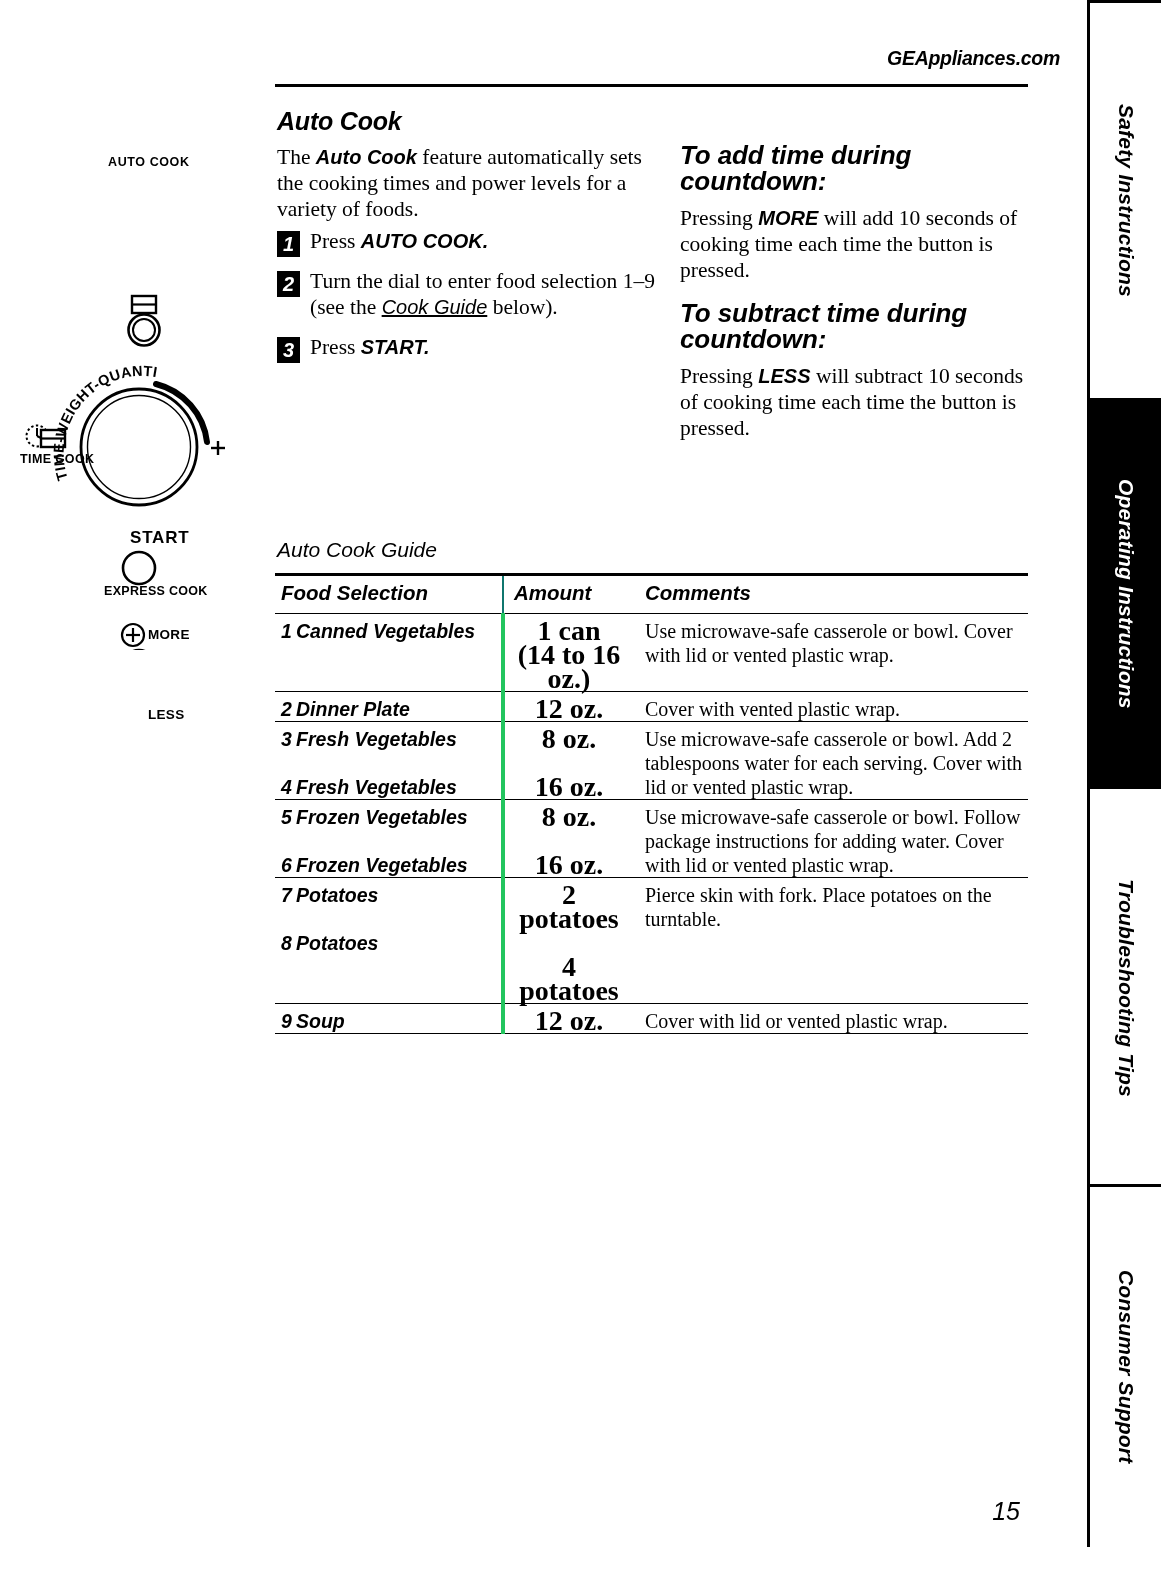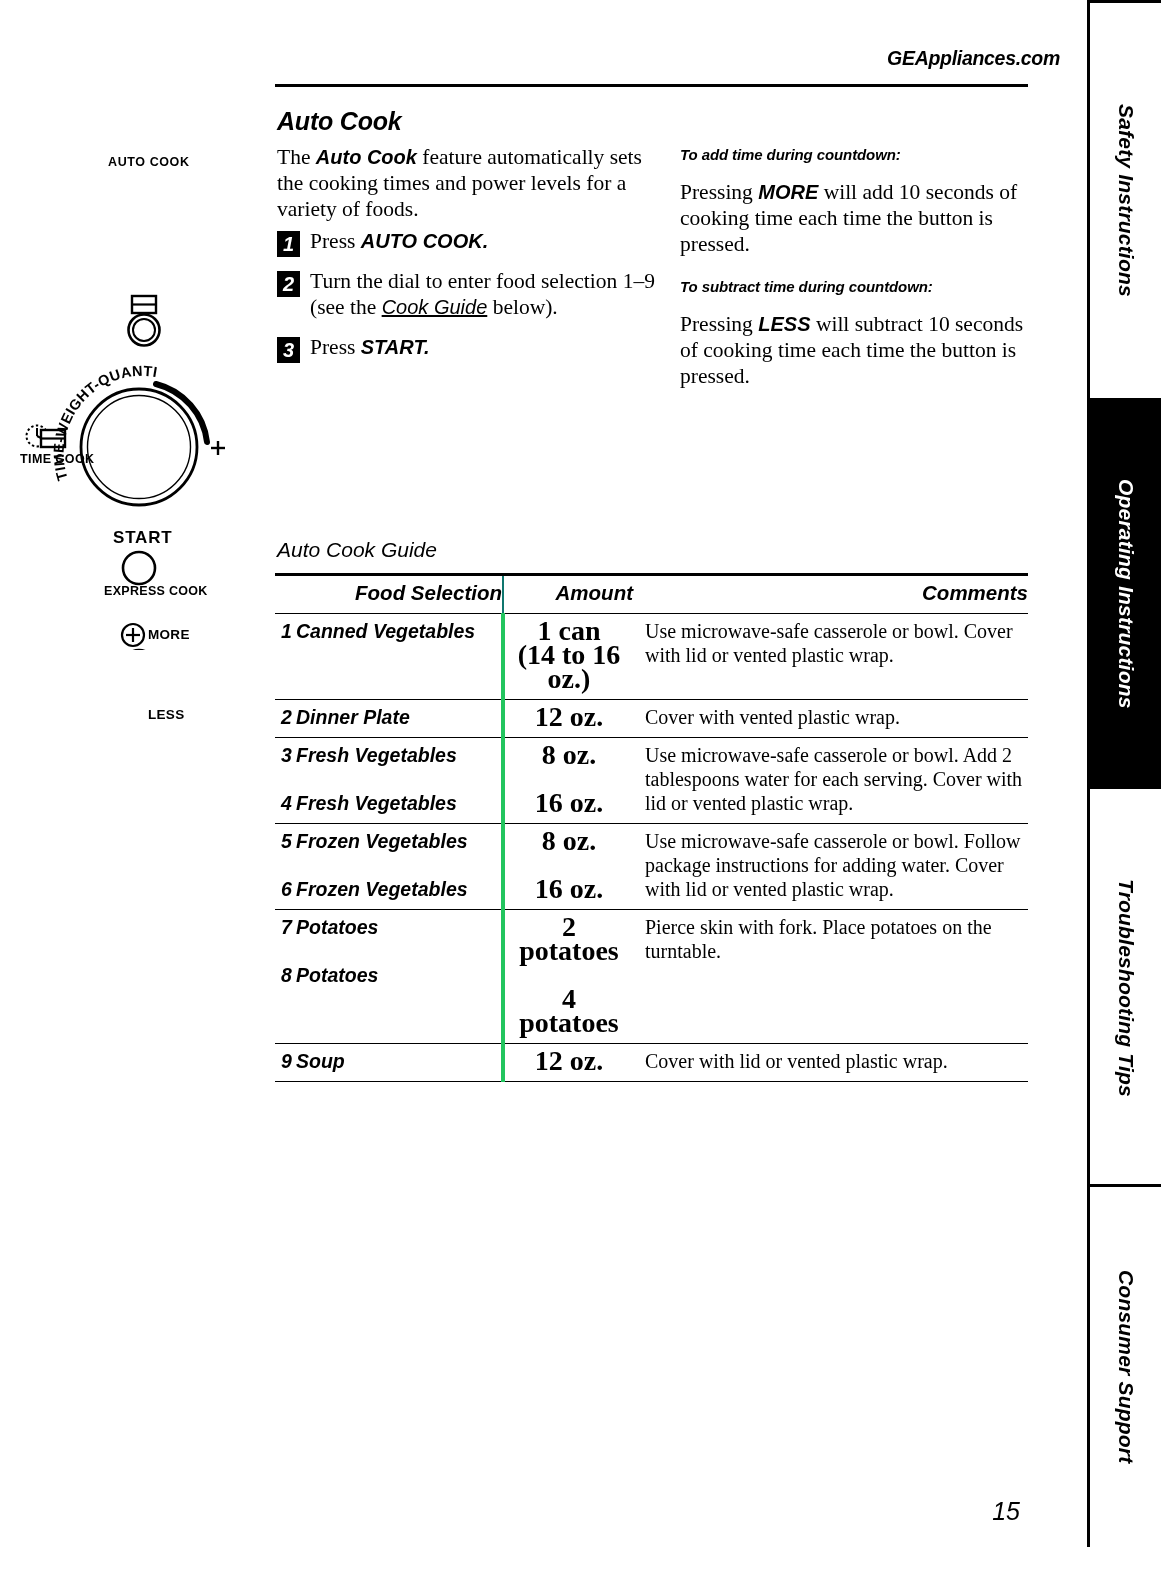--- a/index.html
+++ b/index.html
@@ -141,21 +141,21 @@
   .b-sans {
     font-family: "Liberation Sans", sans-serif;
     font-weight: bold;
     font-style: italic;
     font-size: 20px;
   }
   .sub-head {
     font-family: "Liberation Sans", sans-serif;
     font-weight: bold;
     font-style: italic;
-    font-size: 15px;
+    font-size: 26px;
     letter-spacing: -0.1px;
     margin: 0 0 11px 0;
   }
   .para { margin: 0 0 17px 0; }
 
   
   .steps {
     position: absolute;
     left: 277px;
     top: 228px;
@@ -210,32 +210,32 @@
     padding: 0;
   }
   table.guide tr.head th {
     border-top: 3px solid #000;
     border-bottom: 1.5px solid #000;
     padding: 5px 0 8px 0;
     font-family: "Liberation Sans", sans-serif;
     font-weight: bold;
     font-style: italic;
     font-size: 20.5px;
-    text-align: right;
+    text-align: left;
   }
   table.guide tr.head th.c1 { padding-left: 6px; }
   table.guide tr.head th.c2 { padding-left: 10px; border-left: 2px solid #0f766e; }
   table.guide tr.head th.c3 { padding-left: 12px; }
 
   table.guide tr.body td {
     border-bottom: 1.5px solid #000;
     font-size: 20px;
     line-height: 24px;
     padding-top: 5px;
-    padding-bottom: 8px;
+    padding-bottom: 0;
   }
   table.guide tr.body td.c1 {
     padding-left: 6px;
     font-family: "Liberation Sans", sans-serif;
     font-weight: bold;
     font-style: italic;
     font-size: 19.5px;
     line-height: 24px;
   }
   table.guide tr.body td.c2 {
@@ -316,21 +316,21 @@
       </defs>
       <text font-family="Liberation Sans, sans-serif" font-weight="bold" font-size="14.5" letter-spacing="0.3">
         <textPath href="#dialArc" startOffset="2%">
           <tspan id="dial-label-tp">TIME-WEIGHT-QUANTITY</tspan>
         </textPath>
       </text>
     </svg>
 
     <div class="cp-text" style="left:98px; top:25px; font-size:12.5px; letter-spacing:0.6px;">AUTO COOK</div>
     <div class="cp-text" style="left:10px; top:322px; font-size:12.5px; letter-spacing:0.4px;">TIME COOK</div>
-    <div class="cp-text" style="left:103px; top:398px; font-size:17px; letter-spacing:0.8px;">START</div>
+    <div class="cp-text" style="left:120px; top:398px; font-size:17px; letter-spacing:0.8px;">START</div>
     <div class="cp-text" style="left:94px; top:454px; font-size:12.5px; letter-spacing:0.3px;">EXPRESS COOK</div>
     <div class="cp-text" style="left:138px; top:497px; font-size:13.5px; letter-spacing:0.3px;">MORE</div>
     <div class="cp-text" style="left:138px; top:577px; font-size:13.5px; letter-spacing:0.3px;">LESS</div>
   </div>
 
   <div class="section-title">Auto Cook</div>
 
   <div class="col-left">
     <p class="para"><span>The </span><span class="b-sans">Auto Cook</span><span> feature automatically sets the cooking times and power levels for a variety of foods.</span></p>
   </div>

